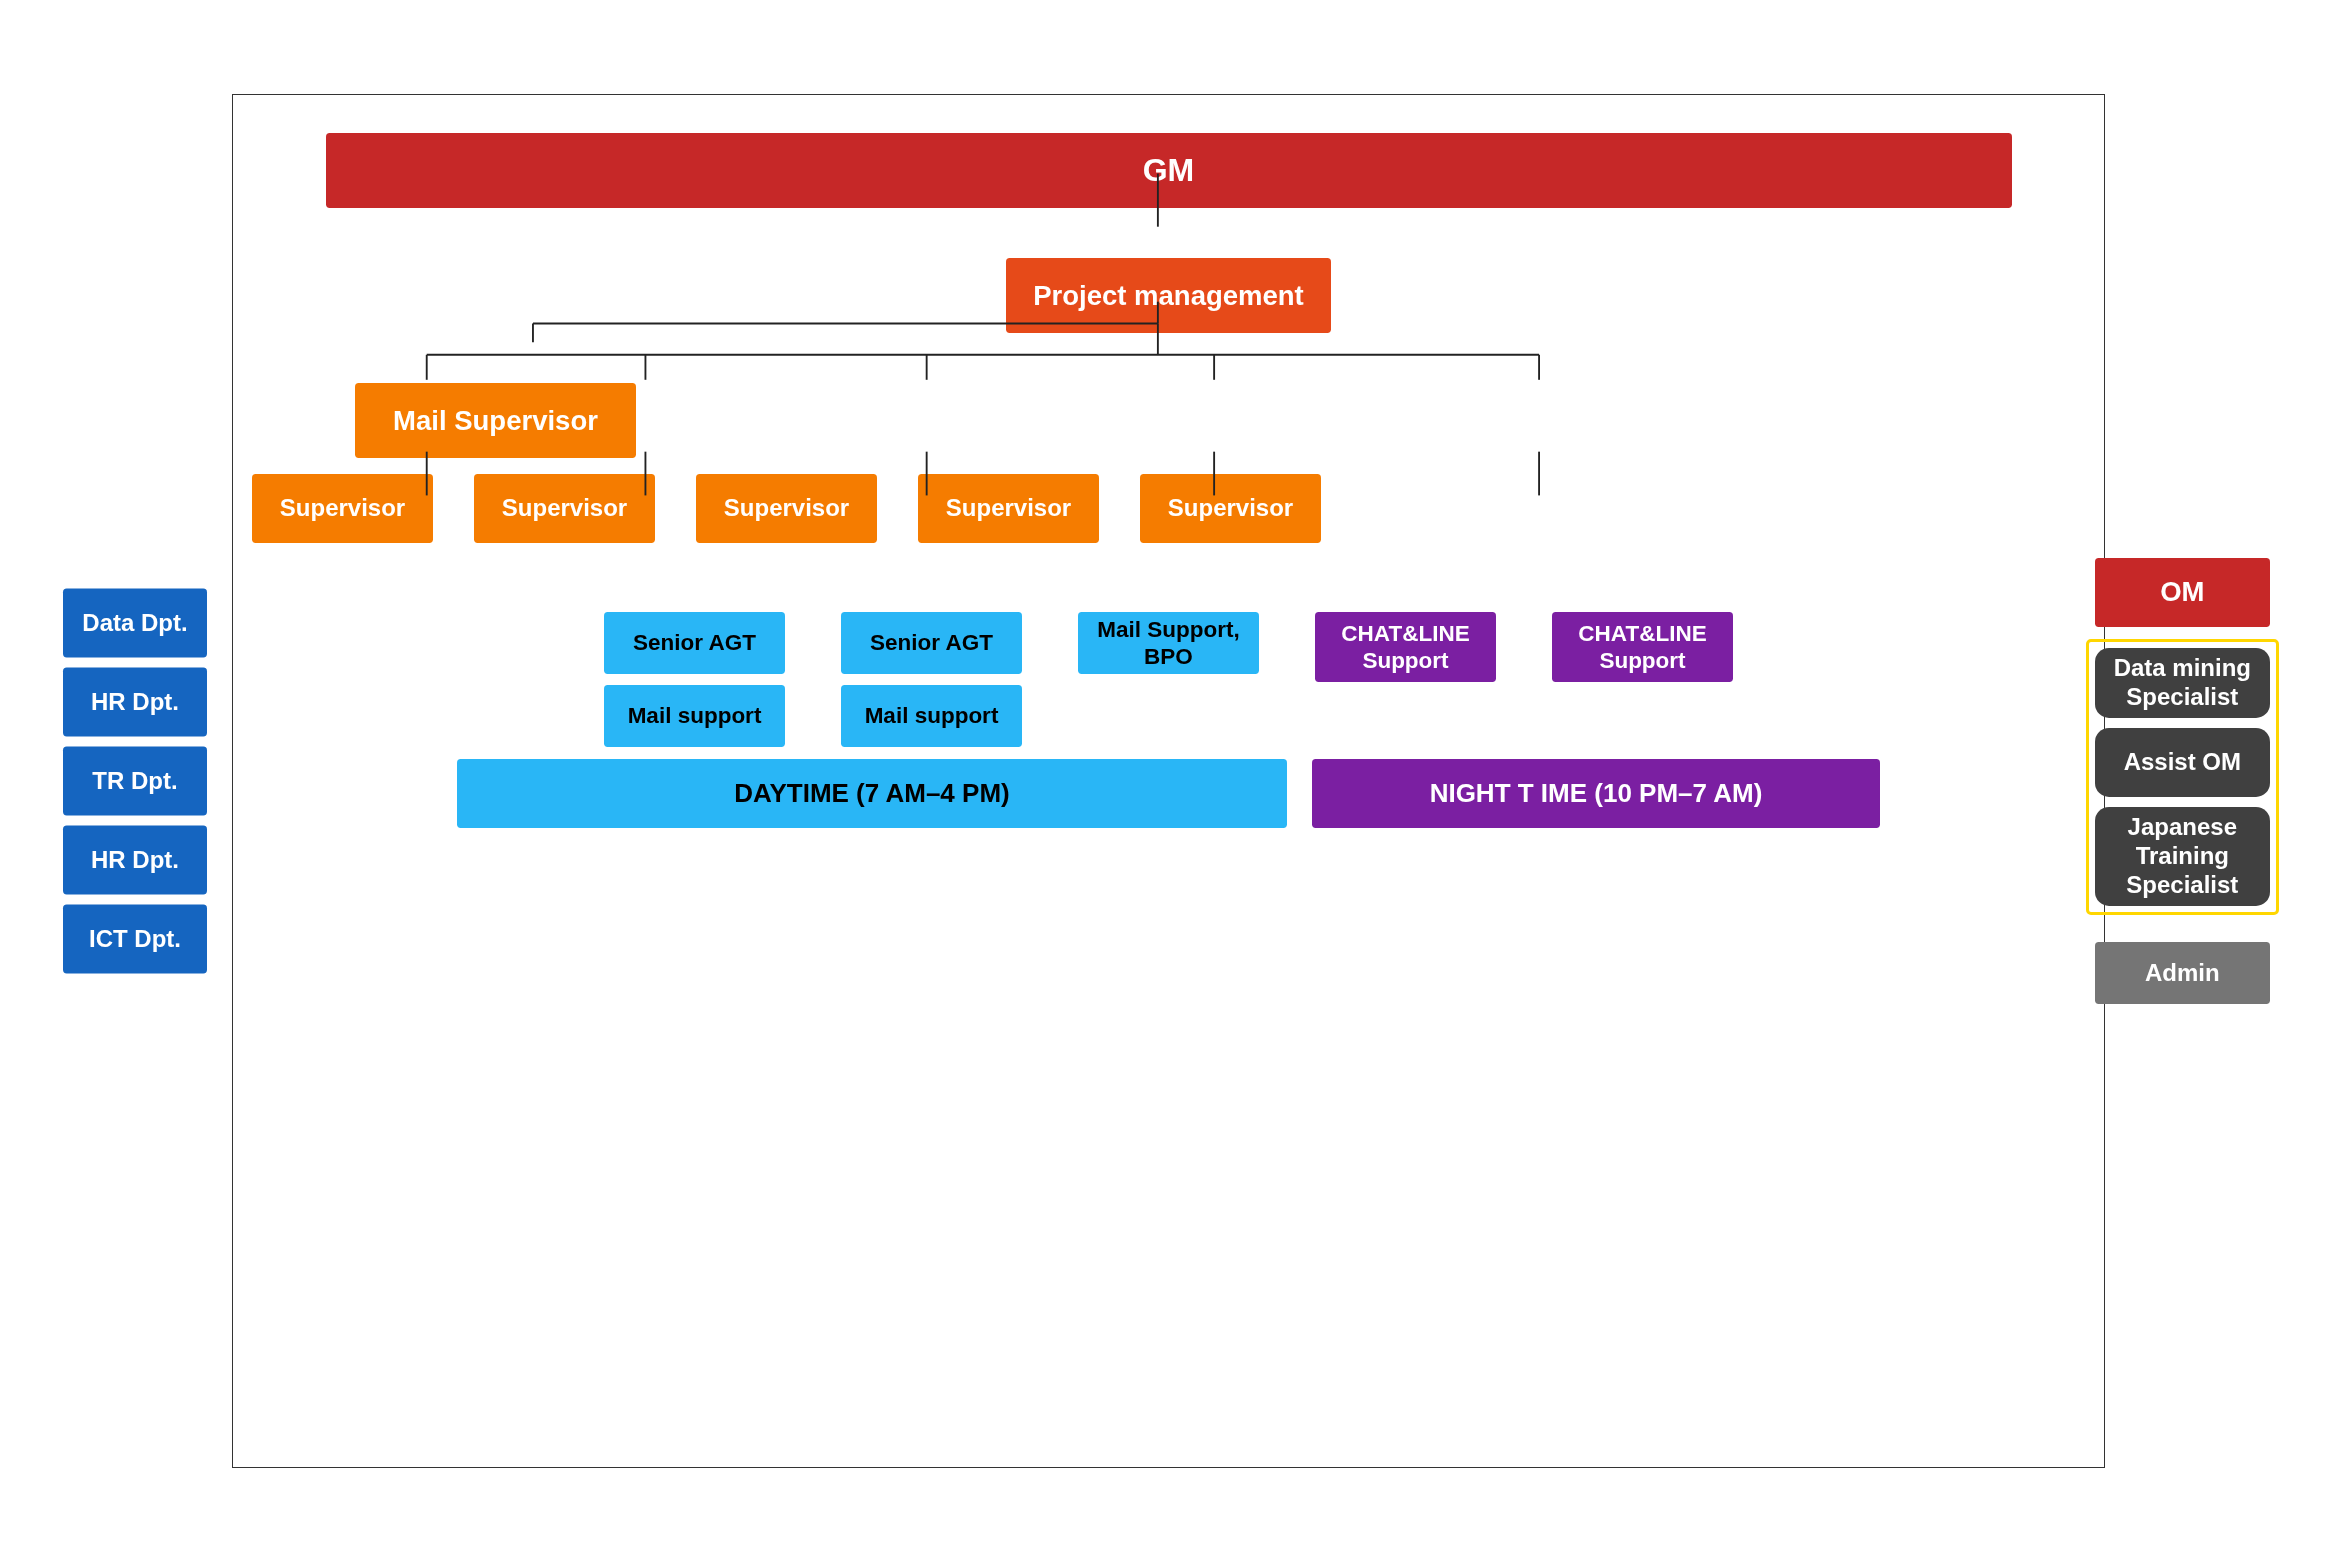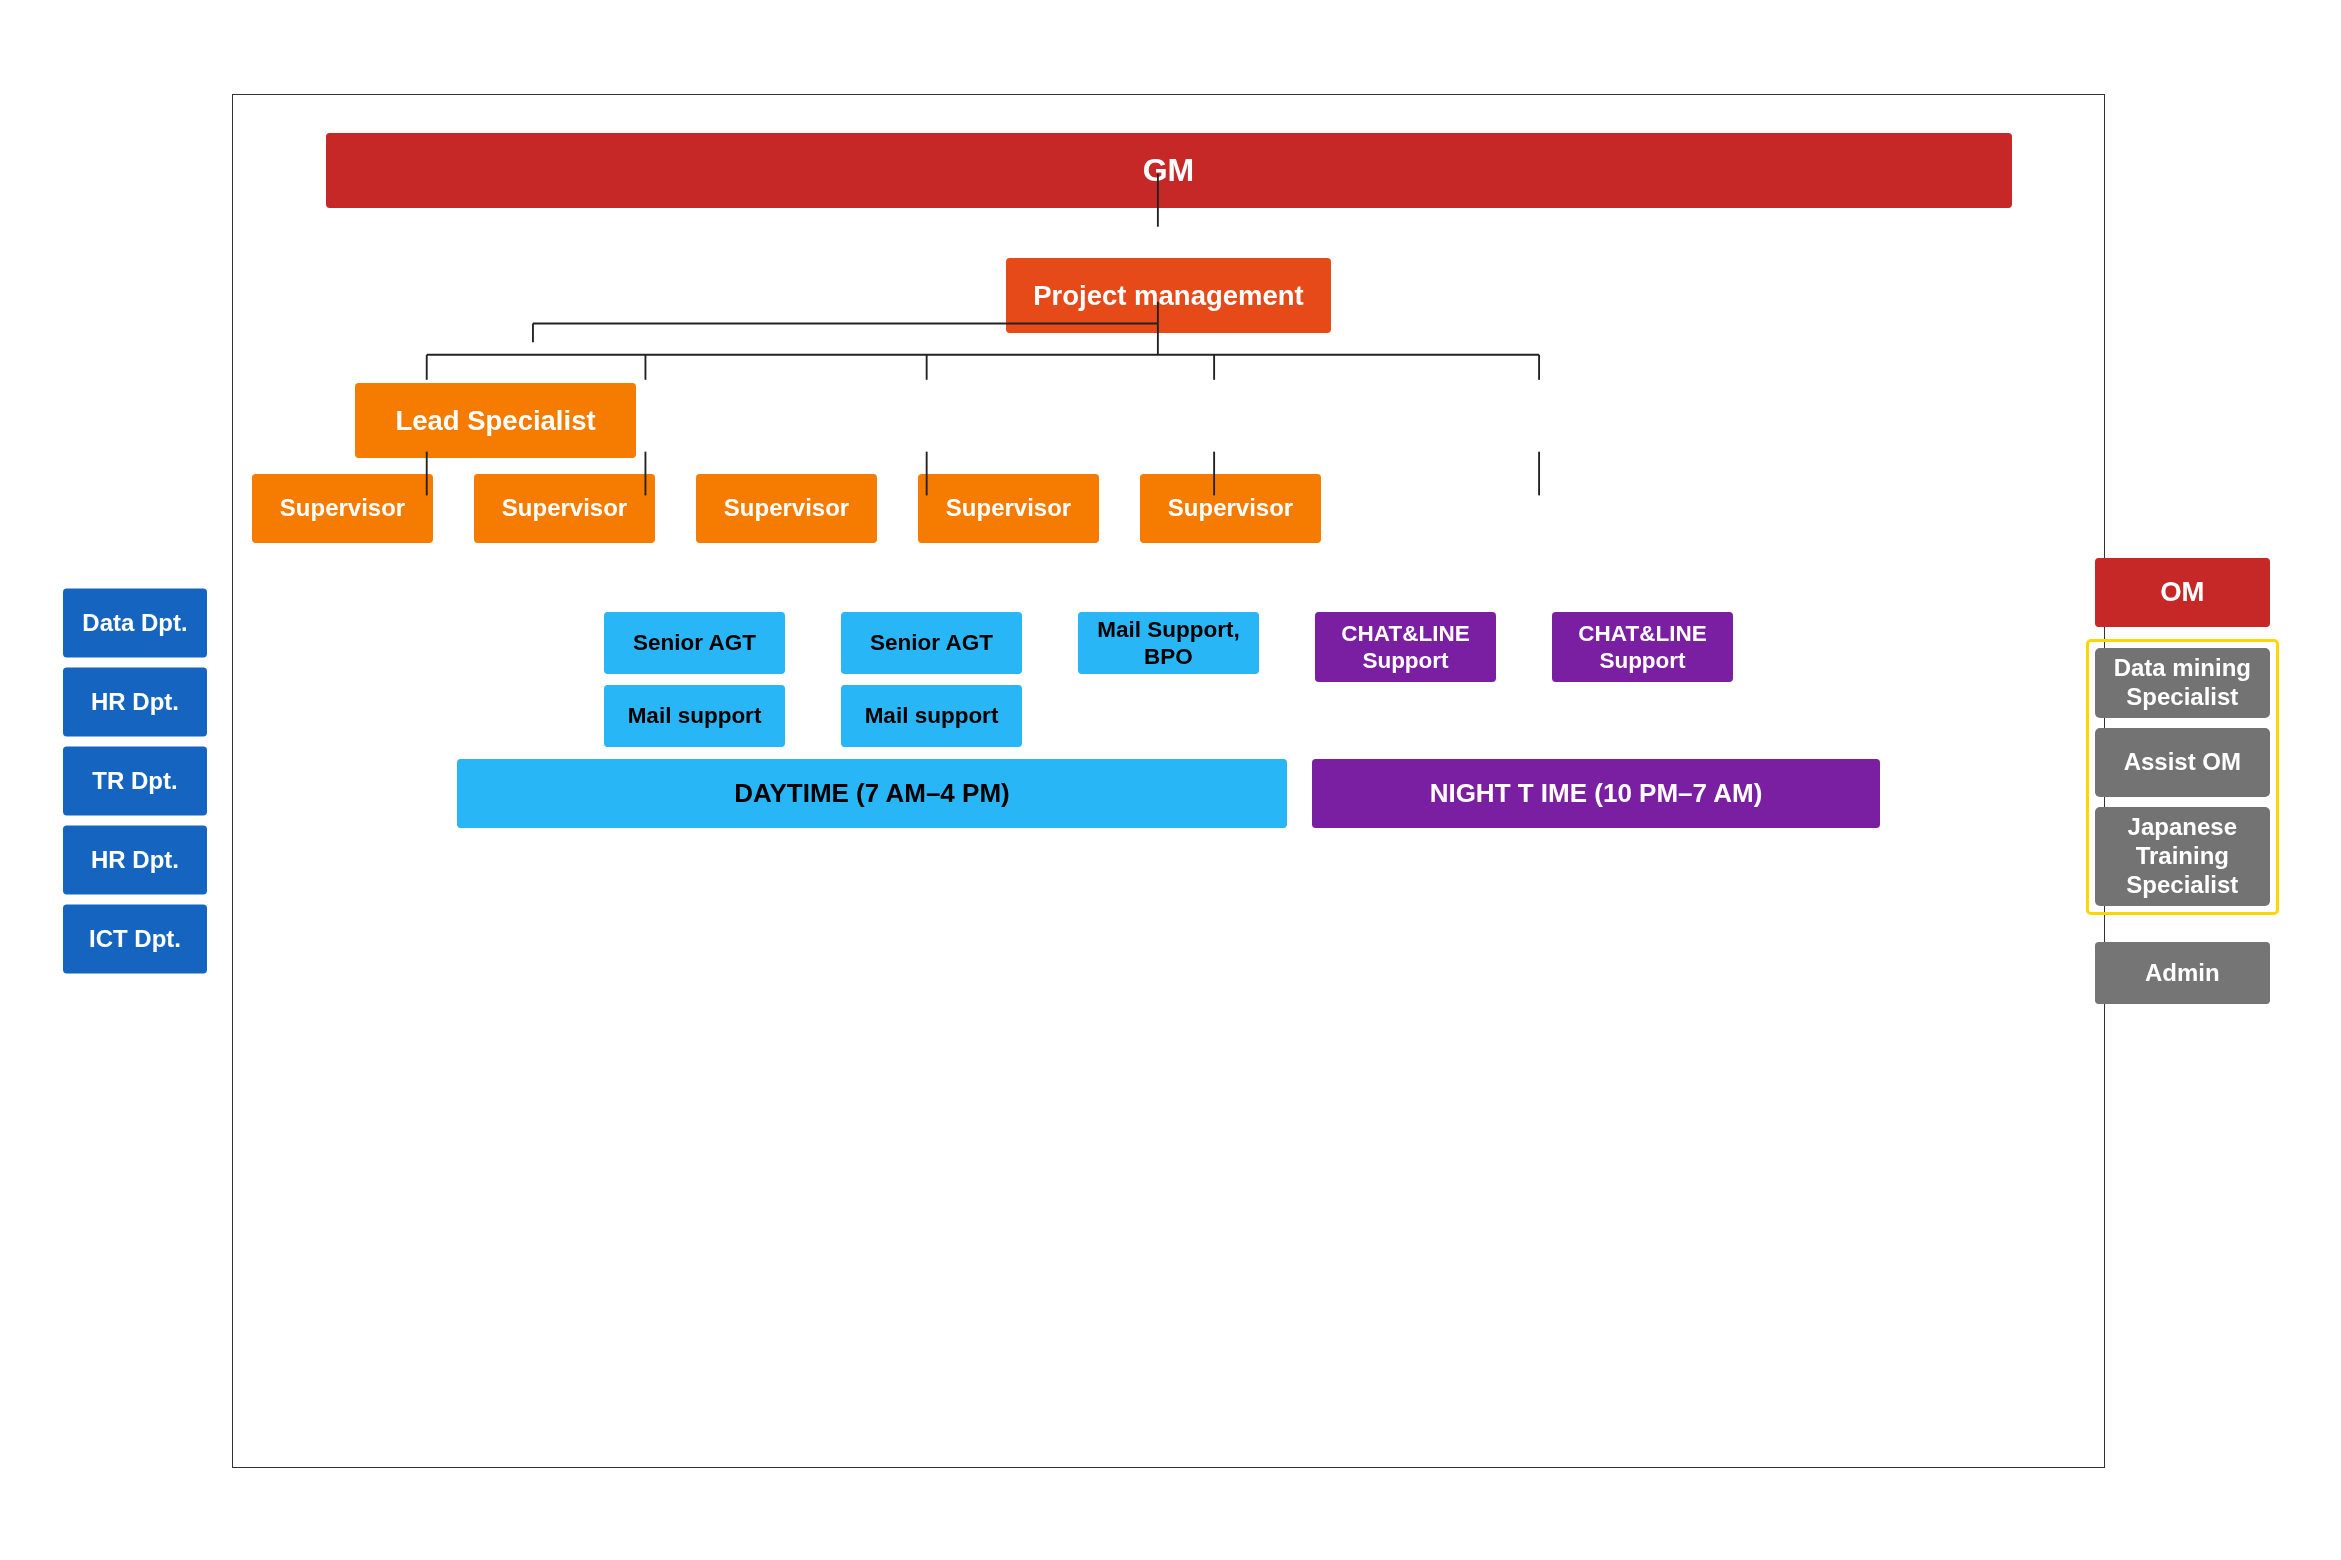--- a/index.html
+++ b/index.html
@@ -80,30 +80,30 @@
     }
     .yellow-box {
       border: 3.1px solid #FFD600;
       border-radius: 5px;
       padding: 6.2px;
       display: flex;
       flex-direction: column;
       gap: 10px;
     }
     .right-red {
-      background: #737373;
+      background: #404040;
       color: #fff;
       font-size: 24px;
       font-weight: bold;
       width: 175px;
       min-height: 69px;
       display: flex;
       align-items: center;
       justify-content: center;
-      border-radius: 5px;
+      border-radius: 14px;
       text-align: center;
       padding: 6.2px;
       line-height: 1.2;
     }
     .right-gray {
       background: #757575;
       color: #fff;
       font-size: 24px;
       font-weight: bold;
       width: 175px;
@@ -248,21 +248,21 @@
 
     <div style="display:flex;justify-content:center;margin-top:19px;">
       <div class="node node-gm">GM</div>
     </div>
 
     <div style="display:flex;justify-content:center;margin-top:50px;">
       <div class="node node-pm">Project management</div>
     </div>
 
     <div style="display:flex;justify-content:flex-start;margin-top:50px;padding-left:103px;gap:0;">
-      <div class="node node-lead">Lead Specialist</div>
+      <div class="node node-lead">Mail Supervisor</div>
     </div>
 
     <div style="display:flex;justify-content:flex-start;margin-top:16px;gap:41px;">
       <div class="node node-supervisor">Supervisor</div>
       <div class="node node-supervisor">Supervisor</div>
       <div class="node node-supervisor">Supervisor</div>
       <div class="node node-supervisor">Supervisor</div>
       <div class="node node-supervisor">Supervisor</div>
     </div>
 

